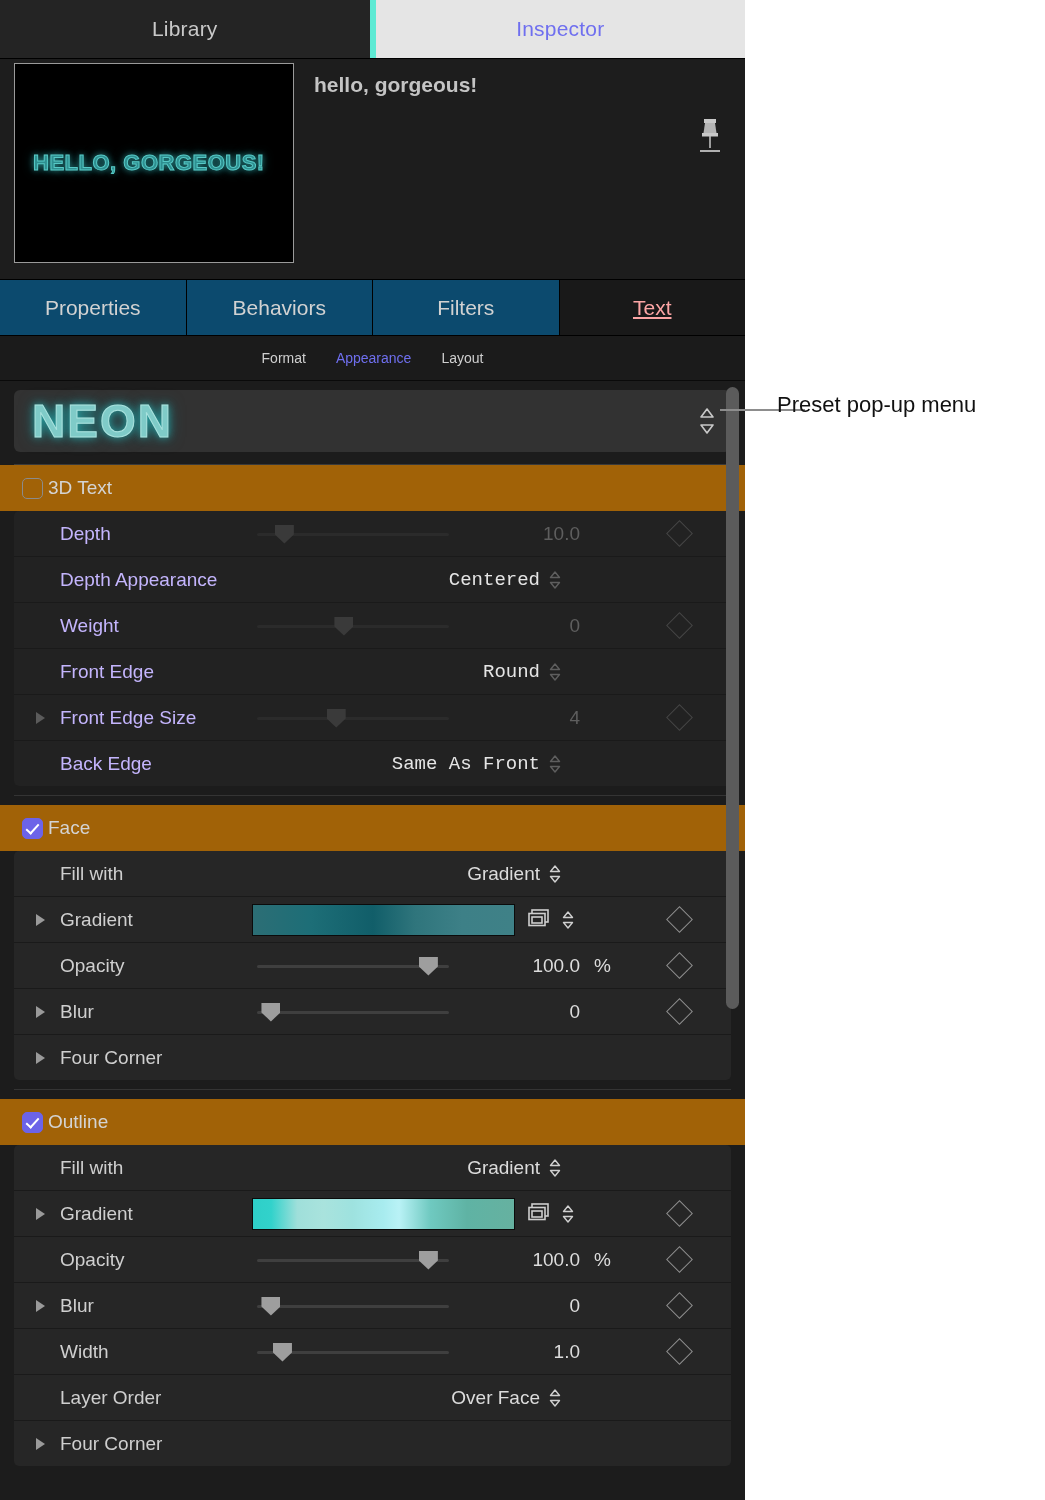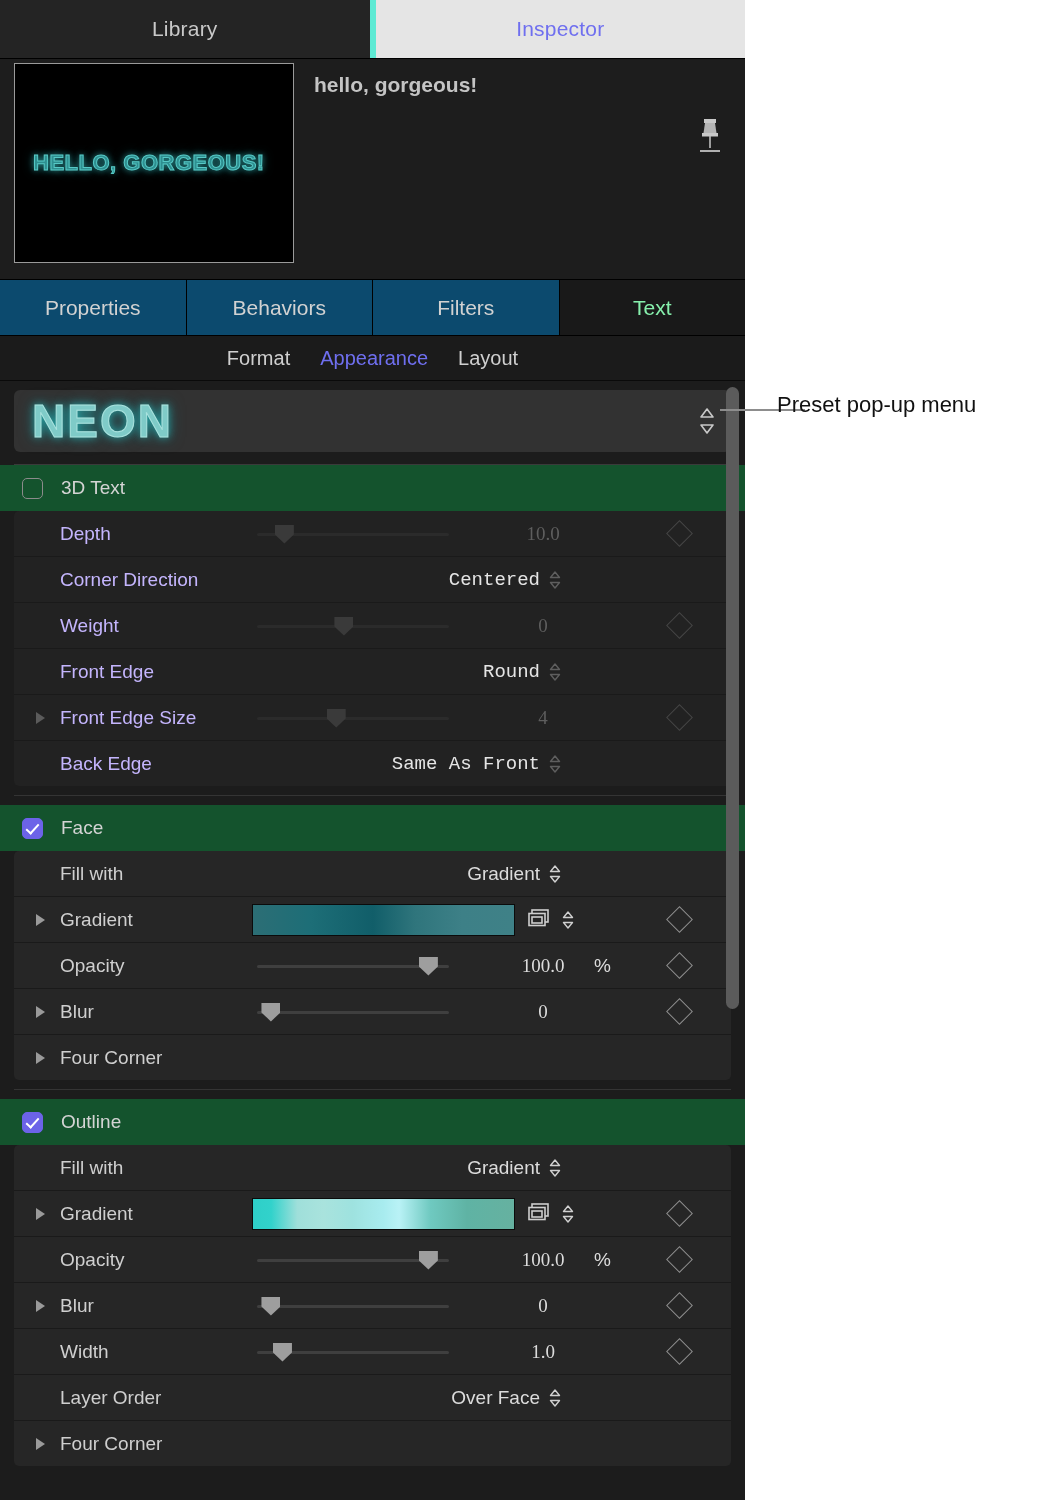--- a/index.html
+++ b/index.html
@@ -55,28 +55,28 @@
   }
 
   
   .subtabs{display:flex;height:55px;border-bottom:1px solid #000;}
   .subtab{
     flex:1;display:flex;align-items:center;justify-content:center;
     font-size:21px;color:#d2d2d2;background:#0c4a6e;
     border-right:1px solid #000;
   }
   .subtab:last-child{border-right:none;}
-  .subtab.active{background:#191919;color:#86efac;}
+  .subtab.active{background:#191919;color:#fca5a5;text-decoration:underline;}
 
   
   .navrow{
     height:44px;display:flex;align-items:center;justify-content:center;
     gap:30px;background:#1b1b1b;border-bottom:1px solid #0a0a0a;
   }
-  .navitem{font-size:20px;color:#cfcfcf;}
+  .navitem{font-size:14px;color:#cfcfcf;}
   .navitem.active{color:#6f6fef;}
 
   
   .scrollregion{position:relative;height:1123px;background:#1c1c1c;}
 
   
   .preset-wrap{padding:9px 14px 0 14px;}
   .preset{
     height:62px;background:#323232;border-radius:6px;
     display:flex;align-items:center;justify-content:space-between;
@@ -85,21 +85,21 @@
   .preset-label{
     font-size:46px;font-weight:bold;letter-spacing:2px;
     color:#7fcbc8;
     -webkit-text-stroke:1px #a9e2de;
     text-shadow:0 0 8px rgba(40,190,190,.9),0 0 16px rgba(20,130,140,.7);
   }
   .stepper{display:flex;flex-direction:column;align-items:center;gap:3px;}
   .divider{height:1px;background:#3a3a3a;margin:12px 14px 0 14px;}
 
   
-  .chkrow{display:flex;align-items:center;height:46px;padding-left:22px;gap:18px;background:#14532d;text-align:right;}
+  .chkrow{display:flex;align-items:center;height:46px;padding-left:22px;gap:5px;background:#a16207;text-align:right;}
   .chk{
     width:21px;height:21px;border-radius:5px;border:1.5px solid #8b8b8b;
     box-sizing:border-box;background:transparent;position:relative;flex:none;
   }
   .chk.on{background:#6c63e8;border-color:#6c63e8;}
   .chk.on::after{
     content:"";position:absolute;left:6px;top:2px;width:5px;height:11px;
     border:solid #fff;border-width:0 2.3px 2.3px 0;transform:rotate(42deg);
   }
   .chkrow .lbl{font-size:19px;color:#d4d4d4;}
@@ -130,22 +130,22 @@
   .dim .track{background:#2b2b2b;}
   .knob{
     position:absolute;top:50%;margin-top:-9px;width:19px;height:19px;margin-left:-9px;
     background:#9e9e9e;
     clip-path:polygon(0 0,100% 0,100% 52%,50% 100%,0 52%);
   }
   .dim .knob{background:#3a3a3a;}
 
   
   .val{
-    position:absolute;left:464px;width:130px;text-align:center;
-    font-size:19px;color:#dcdcdc;font-family:Liberation Serif, serif;
+    position:absolute;left:436px;width:130px;text-align:right;
+    font-size:19px;color:#dcdcdc;
   }
   .dim .val{color:#5e5e5e;}
   .unit{
     position:absolute;left:580px;font-size:19px;color:#dcdcdc;
   }
 
   
   .popval{
     position:absolute;right:170px;display:flex;align-items:center;gap:9px;
     font-size:19px;color:#dcdcdc;
@@ -265,21 +265,21 @@
         <div class="slider">
           <div class="track"></div>
           <div class="knob" style="left:14%"></div>
         </div>
         <div class="val">10.0</div>
         <div class="kf"></div>
       </div>
 
       <div class="row">
         <div class="tri"></div>
-        <div class="name">Corner Direction</div>
+        <div class="name">Depth Appearance</div>
         <div class="popval">
           <span>Centered</span>
           <svg width="12" height="20" viewBox="0 0 12 20">
               <path d="M6 2 L10.5 7.5 H1.5 Z M6 18 L10.5 12.5 H1.5 Z" fill="none" stroke="#5e5e5e" stroke-width="1.4" stroke-linejoin="round"></path>
             </svg>
         </div>
       </div>
 
       <div class="row">
         <div class="tri"></div>

